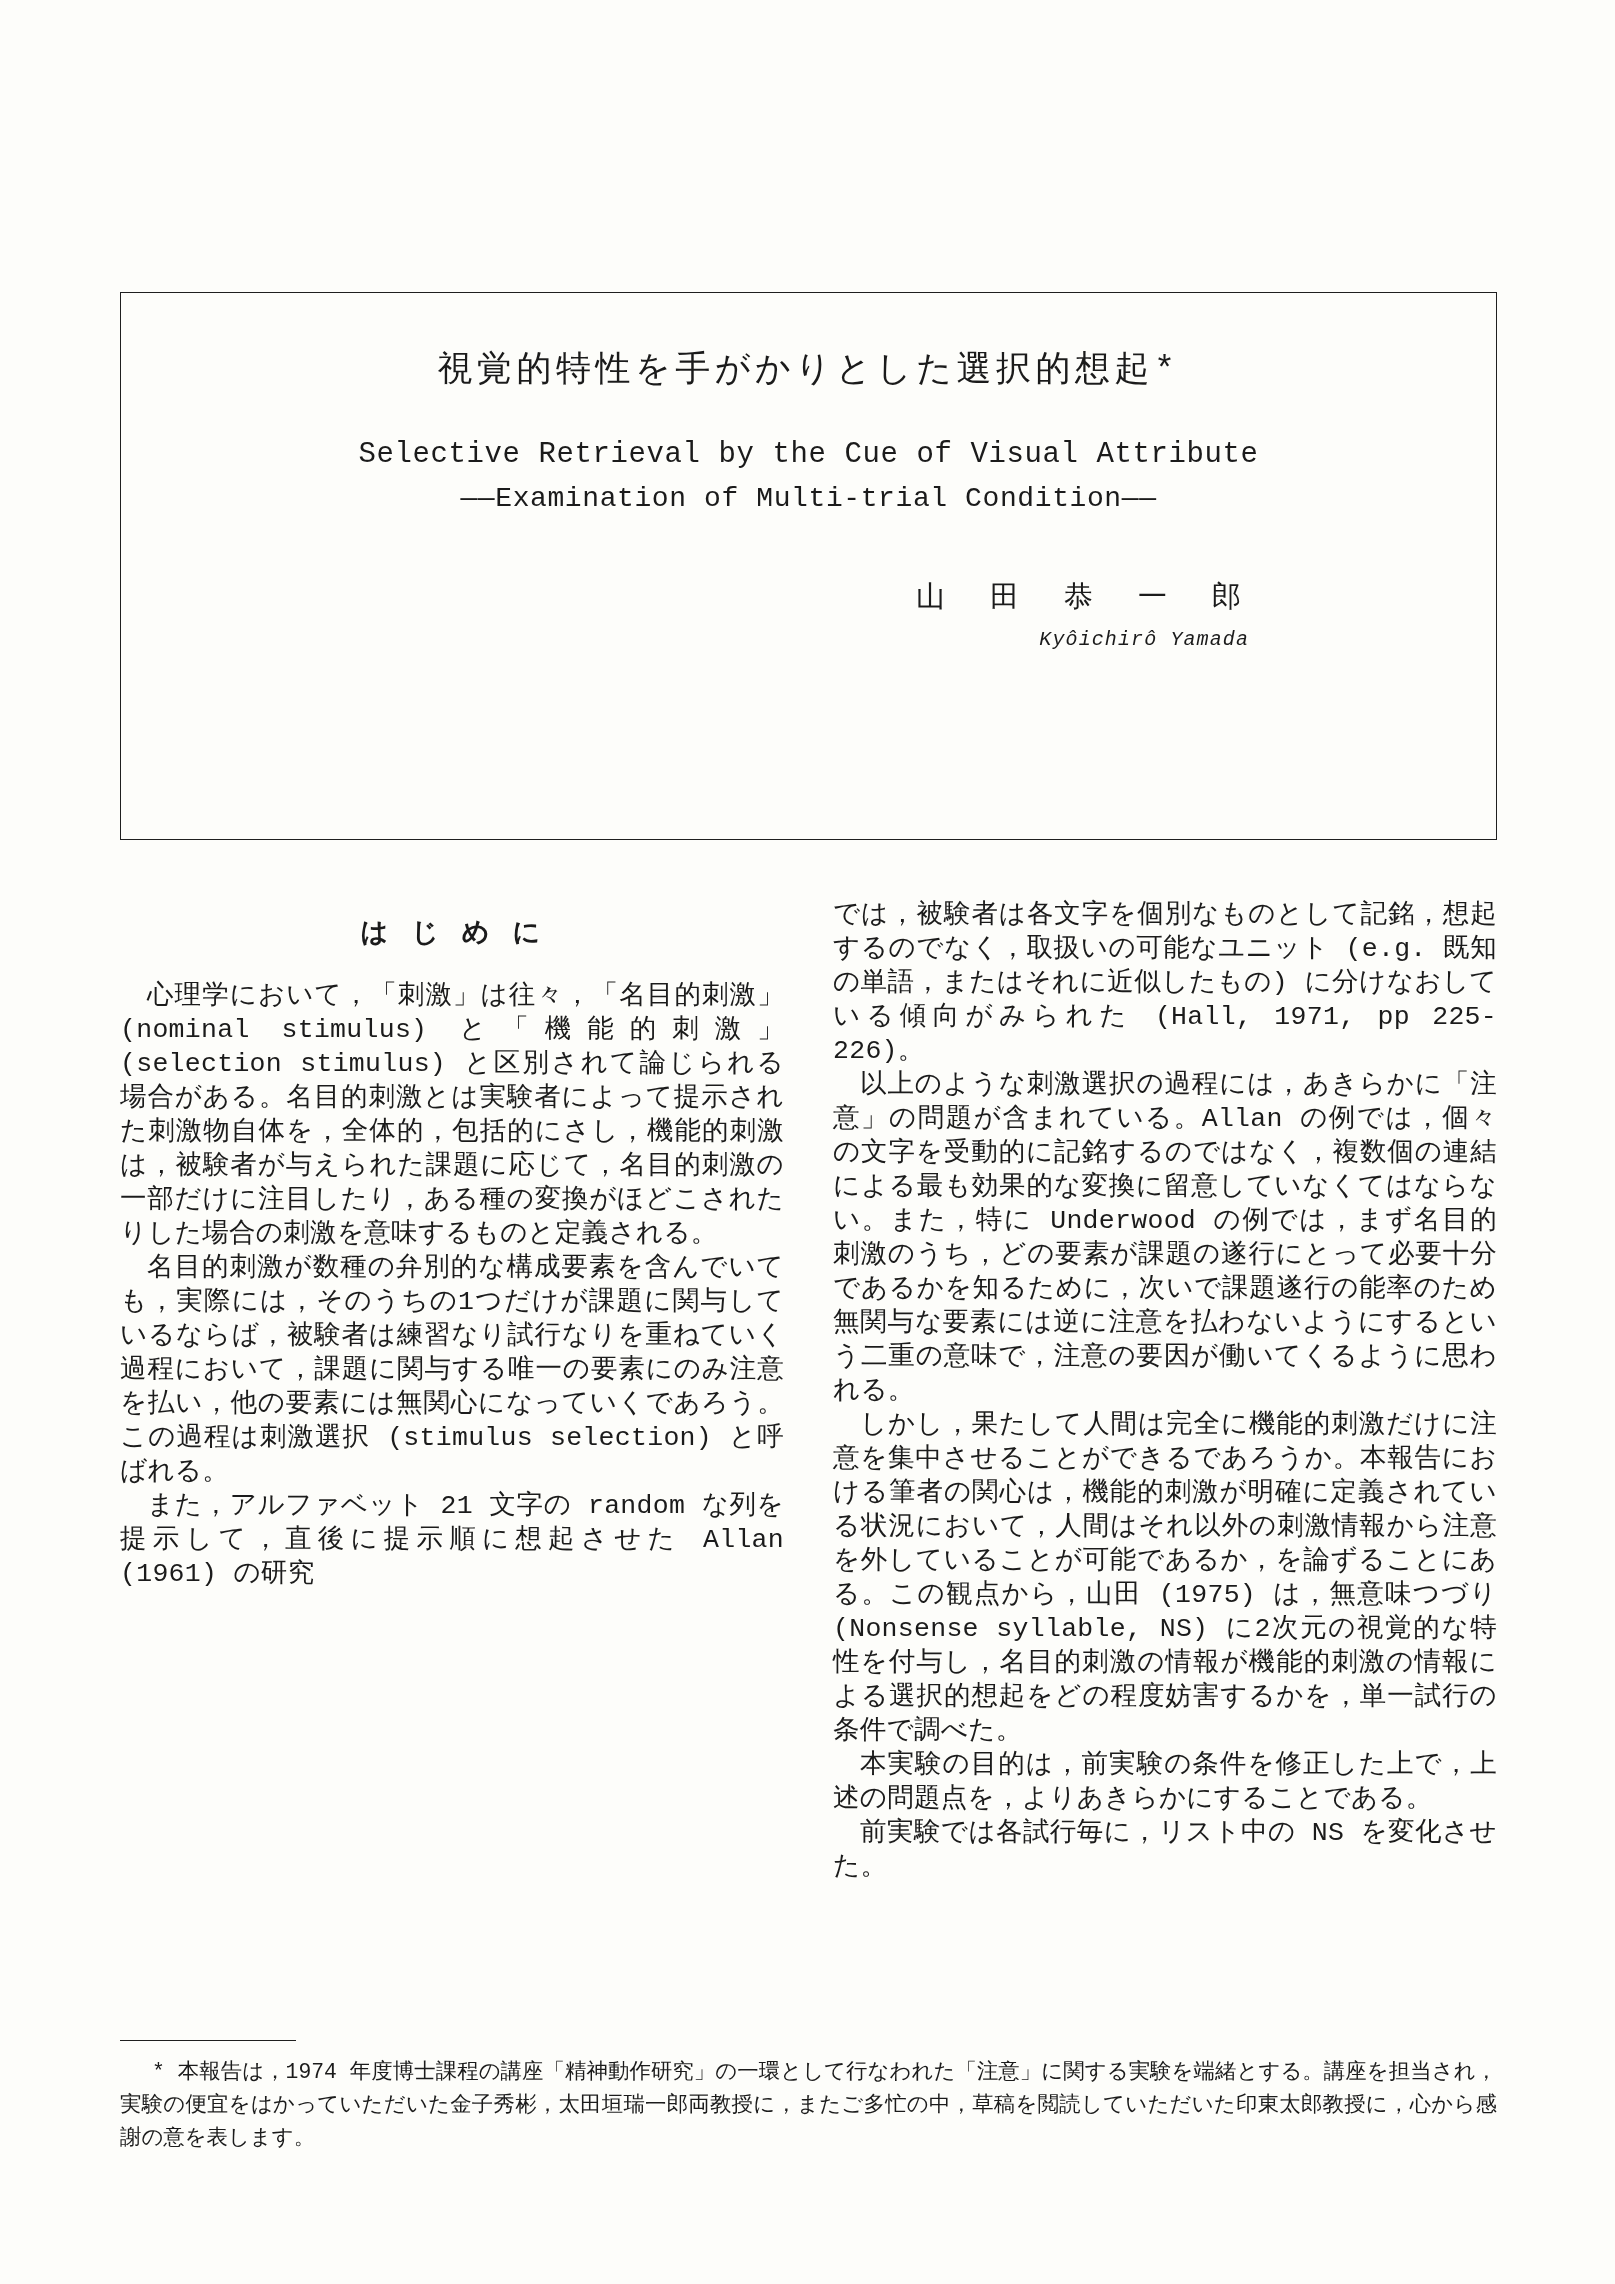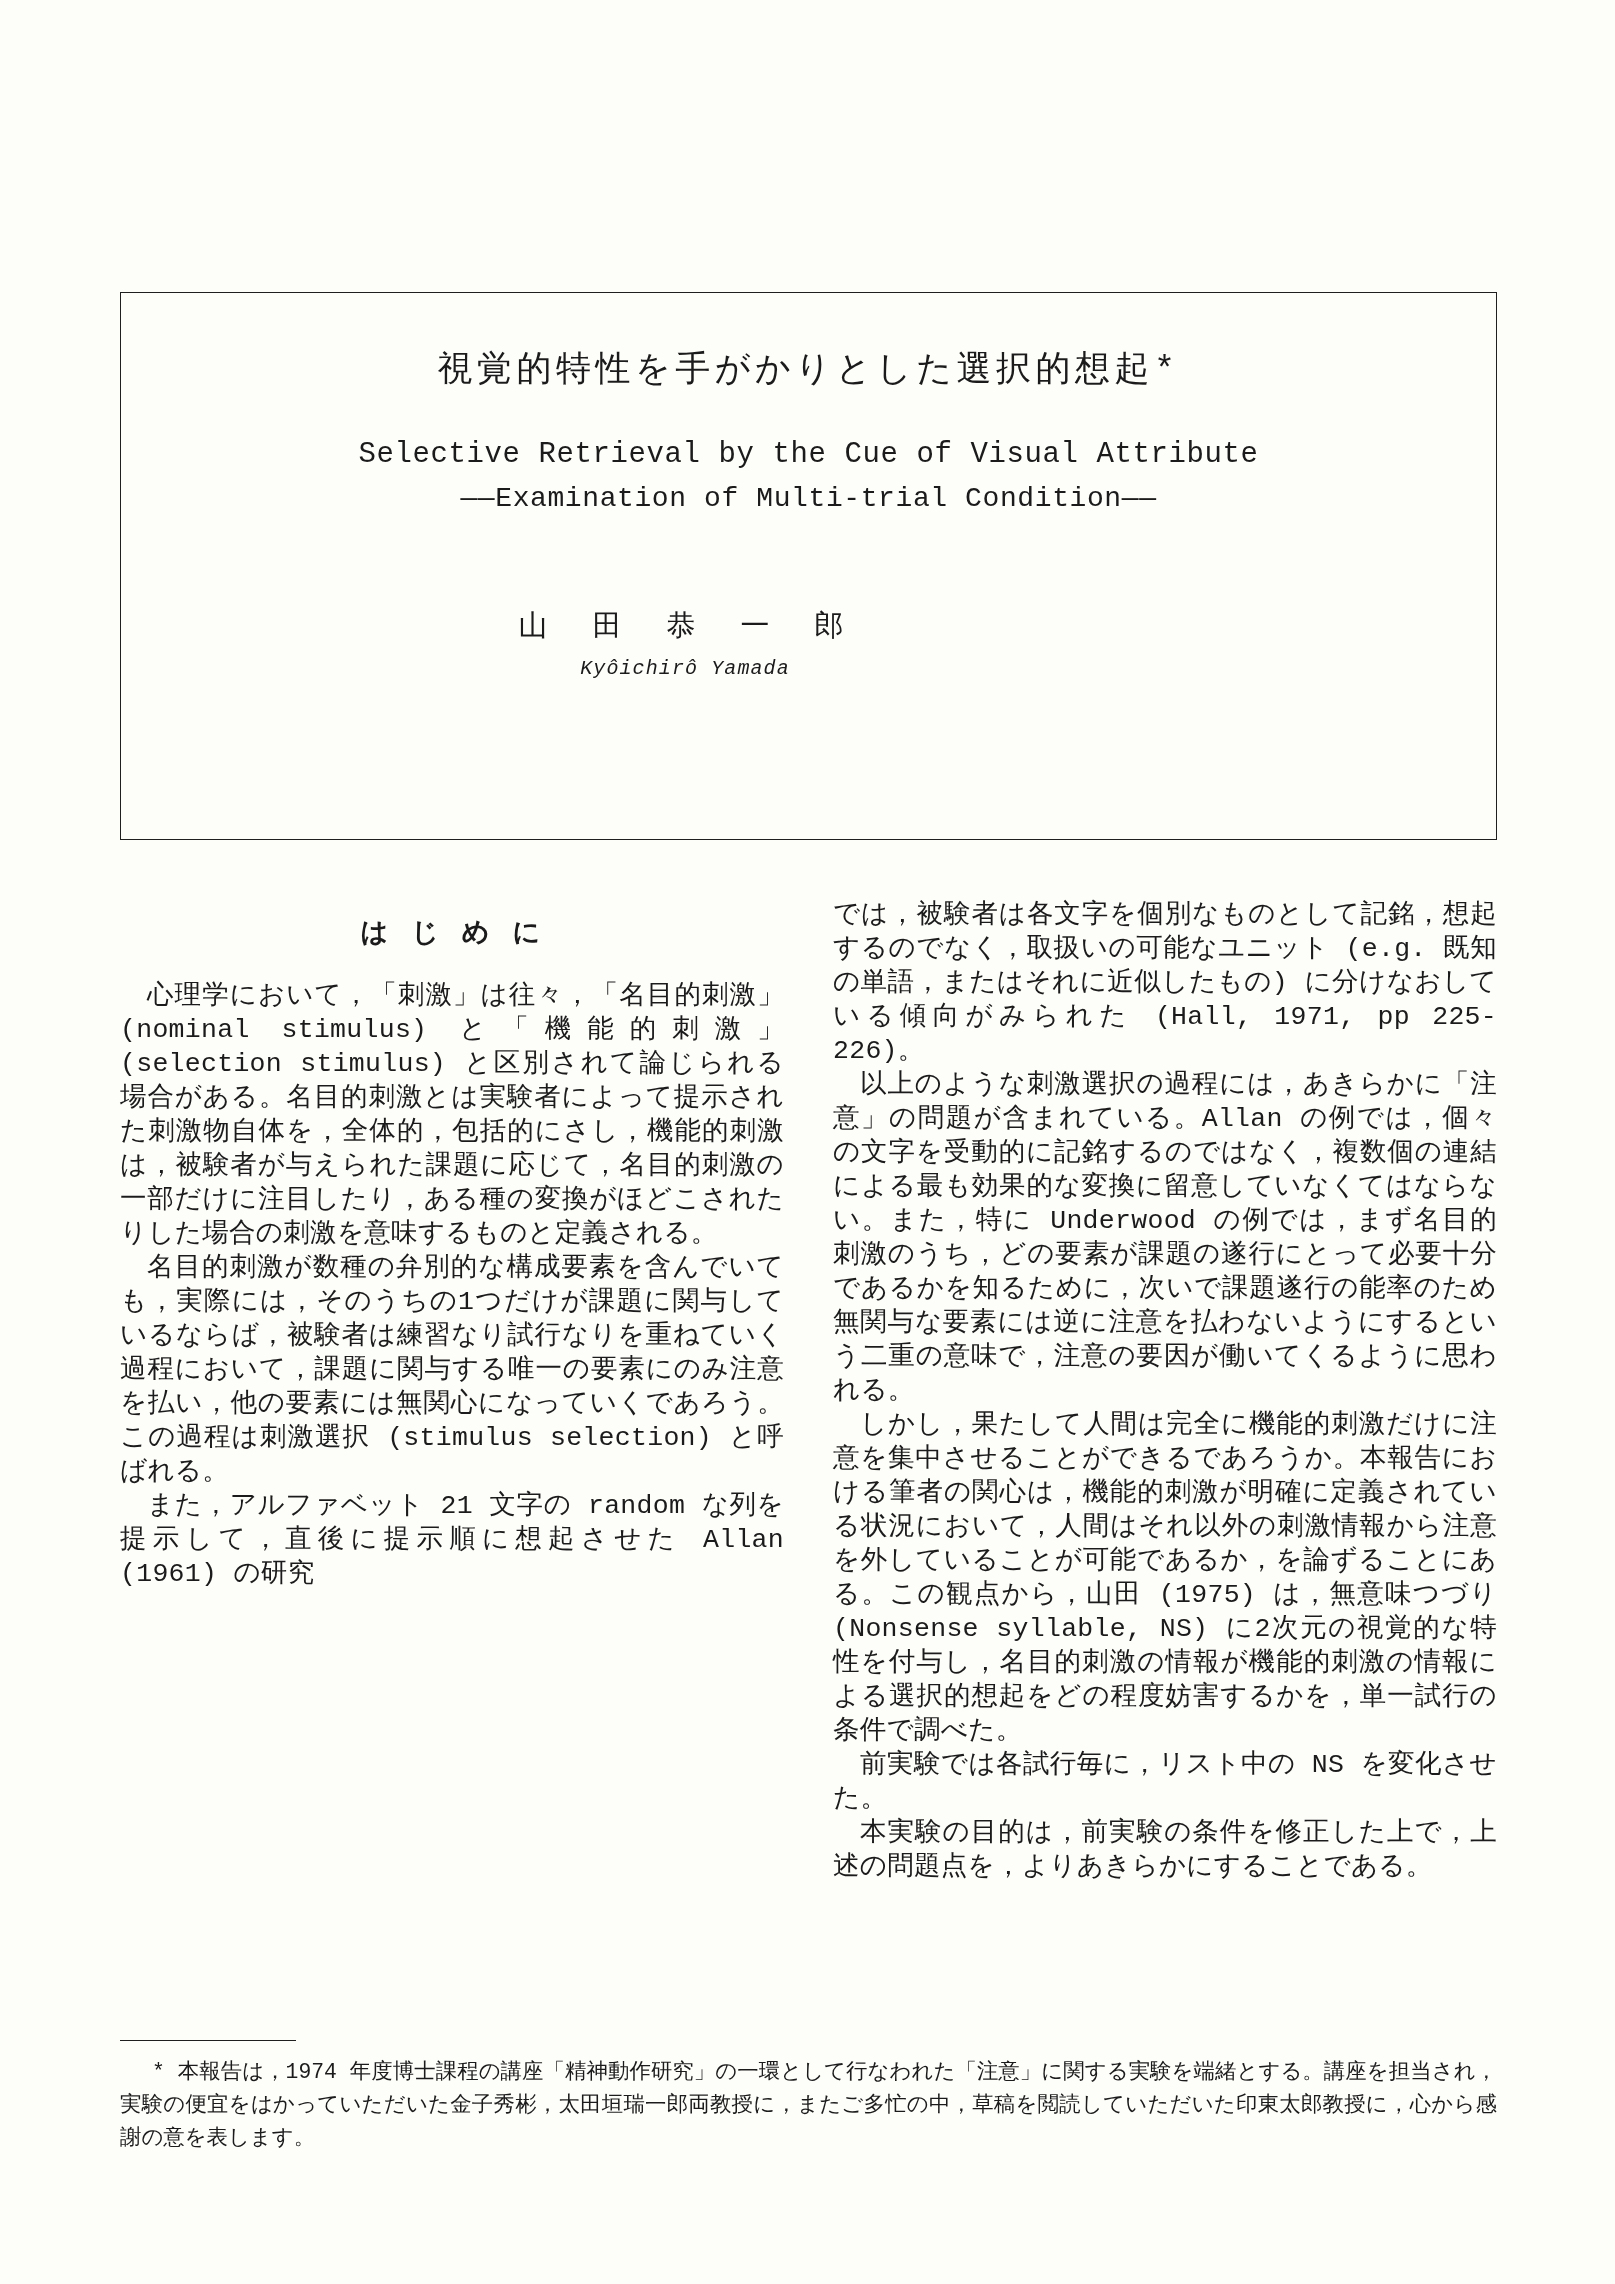--- a/index.html
+++ b/index.html
@@ -44,22 +44,22 @@
     margin-top: 46px;
     font-size: 29px;
     letter-spacing: 0.6px;
   }
   .en-subtitle {
     margin-top: 12.4px;
     font-size: 28px;
     letter-spacing: 0.6px;
   }
   .author-block {
-    margin-top: 92px;
-    text-align: center;
+    margin-top: 63px;
+    text-align: right;
     padding-right: 247px;
   }
   .author-jp {
     font-size: 29px;
     letter-spacing: 8px;
   }
   .author-en {
     margin-top: 10.2px;
     font-size: 20px;
     font-style: italic;
@@ -134,22 +134,22 @@
     <div class="col">
       <h2 class="section-heading">は じ め に</h2>
       <p class="indent">心理学において，「刺激」は往々，「名目的刺激」(nominal stimulus) と「機能的刺激」(selection stimulus) と区別されて論じられる場合がある。名目的刺激とは実験者によって提示された刺激物自体を，全体的，包括的にさし，機能的刺激は，被験者が与えられた課題に応じて，名目的刺激の一部だけに注目したり，ある種の変換がほどこされたりした場合の刺激を意味するものと定義される。</p>
       <p class="indent">名目的刺激が数種の弁別的な構成要素を含んでいても，実際には，そのうちの1つだけが課題に関与しているならば，被験者は練習なり試行なりを重ねていく過程において，課題に関与する唯一の要素にのみ注意を払い，他の要素には無関心になっていくであろう。この過程は刺激選択 (stimulus selection) と呼ばれる。</p>
       <p class="indent">また，アルファベット 21 文字の random な列を提示して，直後に提示順に想起させた Allan (1961) の研究</p>
     </div>
     <div class="col">
       <p>では，被験者は各文字を個別なものとして記銘，想起するのでなく，取扱いの可能なユニット (e.g. 既知の単語，またはそれに近似したもの) に分けなおしている傾向がみられた (Hall, 1971, pp 225-226)。</p>
       <p class="indent">以上のような刺激選択の過程には，あきらかに「注意」の問題が含まれている。Allan の例では，個々の文字を受動的に記銘するのではなく，複数個の連結による最も効果的な変換に留意していなくてはならない。また，特に Underwood の例では，まず名目的刺激のうち，どの要素が課題の遂行にとって必要十分であるかを知るために，次いで課題遂行の能率のため無関与な要素には逆に注意を払わないようにするという二重の意味で，注意の要因が働いてくるように思われる。</p>
       <p class="indent">しかし，果たして人間は完全に機能的刺激だけに注意を集中させることができるであろうか。本報告における筆者の関心は，機能的刺激が明確に定義されている状況において，人間はそれ以外の刺激情報から注意を外していることが可能であるか，を論ずることにある。この観点から，山田 (1975) は，無意味つづり (Nonsense syllable, NS) に2次元の視覚的な特性を付与し，名目的刺激の情報が機能的刺激の情報による選択的想起をどの程度妨害するかを，単一試行の条件で調べた。</p>
+      <p class="indent">本実験の目的は，前実験の条件を修正した上で，上述の問題点を，よりあきらかにすることである。</p>
       <p class="indent">前実験では各試行毎に，リスト中の NS を変化させた。</p>
-      <p class="indent">本実験の目的は，前実験の条件を修正した上で，上述の問題点を，よりあきらかにすることである。</p>
     </div>
   </div>
 
   <div class="footnote">
     <hr class="footnote-rule">
     <p class="footnote-text"><span>*</span>&nbsp;<span>本報告は，1974 年度博士課程の講座「精神動作研究」の一環として行なわれた「注意」に関する実験を端緒とする。講座を担当され，実験の便宜をはかっていただいた金子秀彬，太田垣瑞一郎両教授に，またご多忙の中，草稿を閲読していただいた印東太郎教授に，心から感謝の意を表します。</span></p>
   </div>
 
 </div>
 

